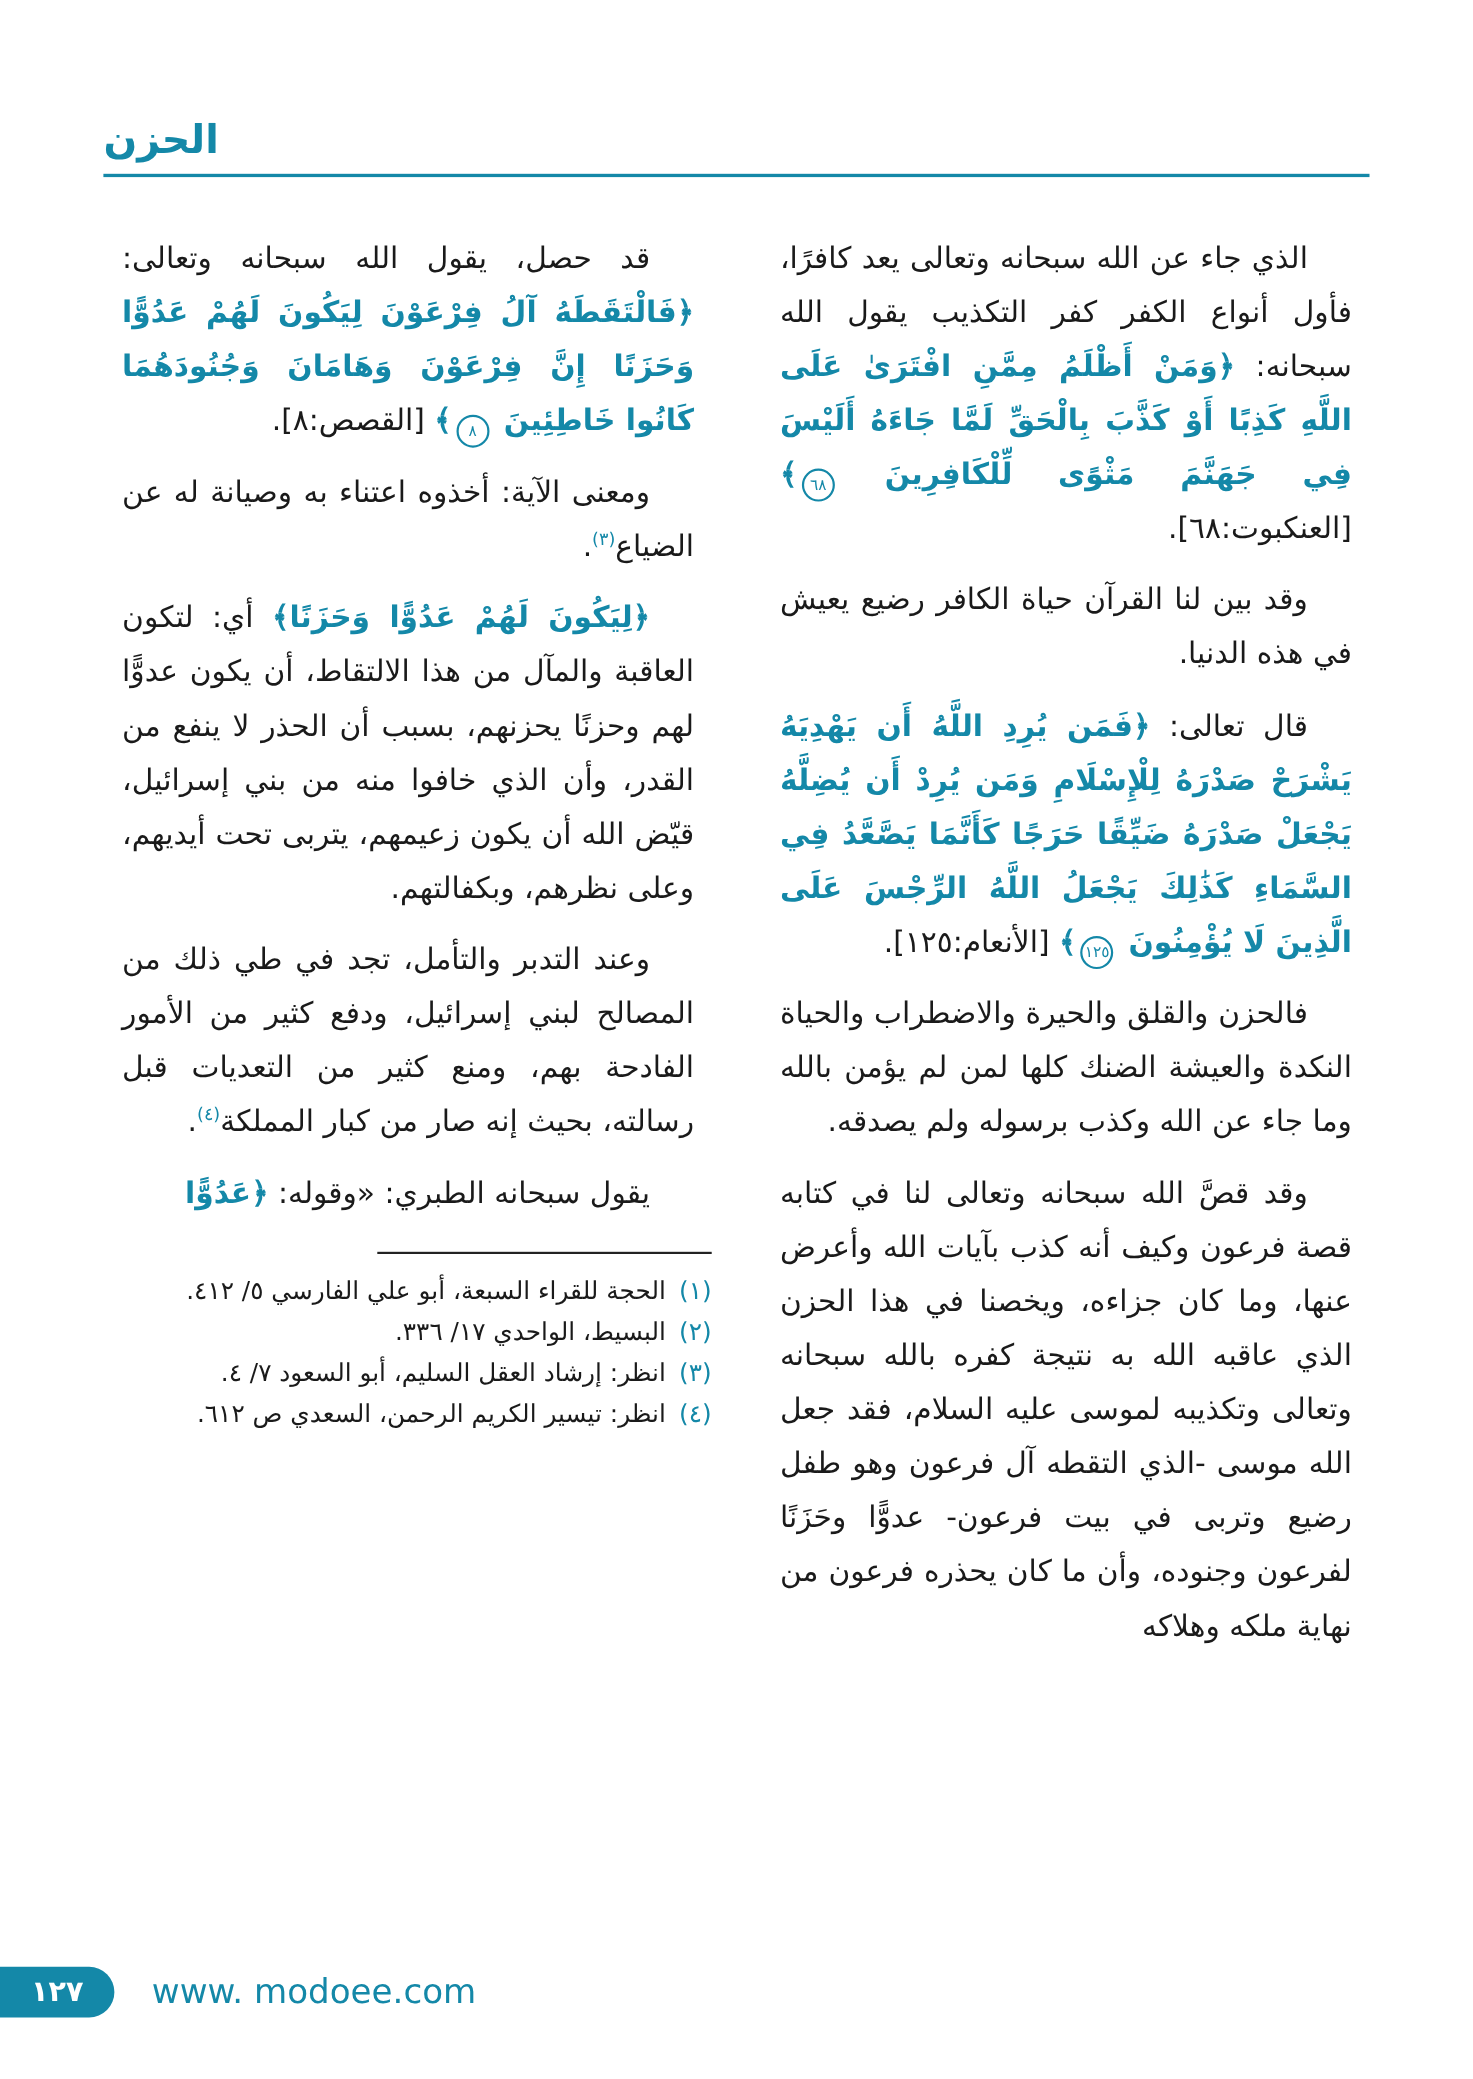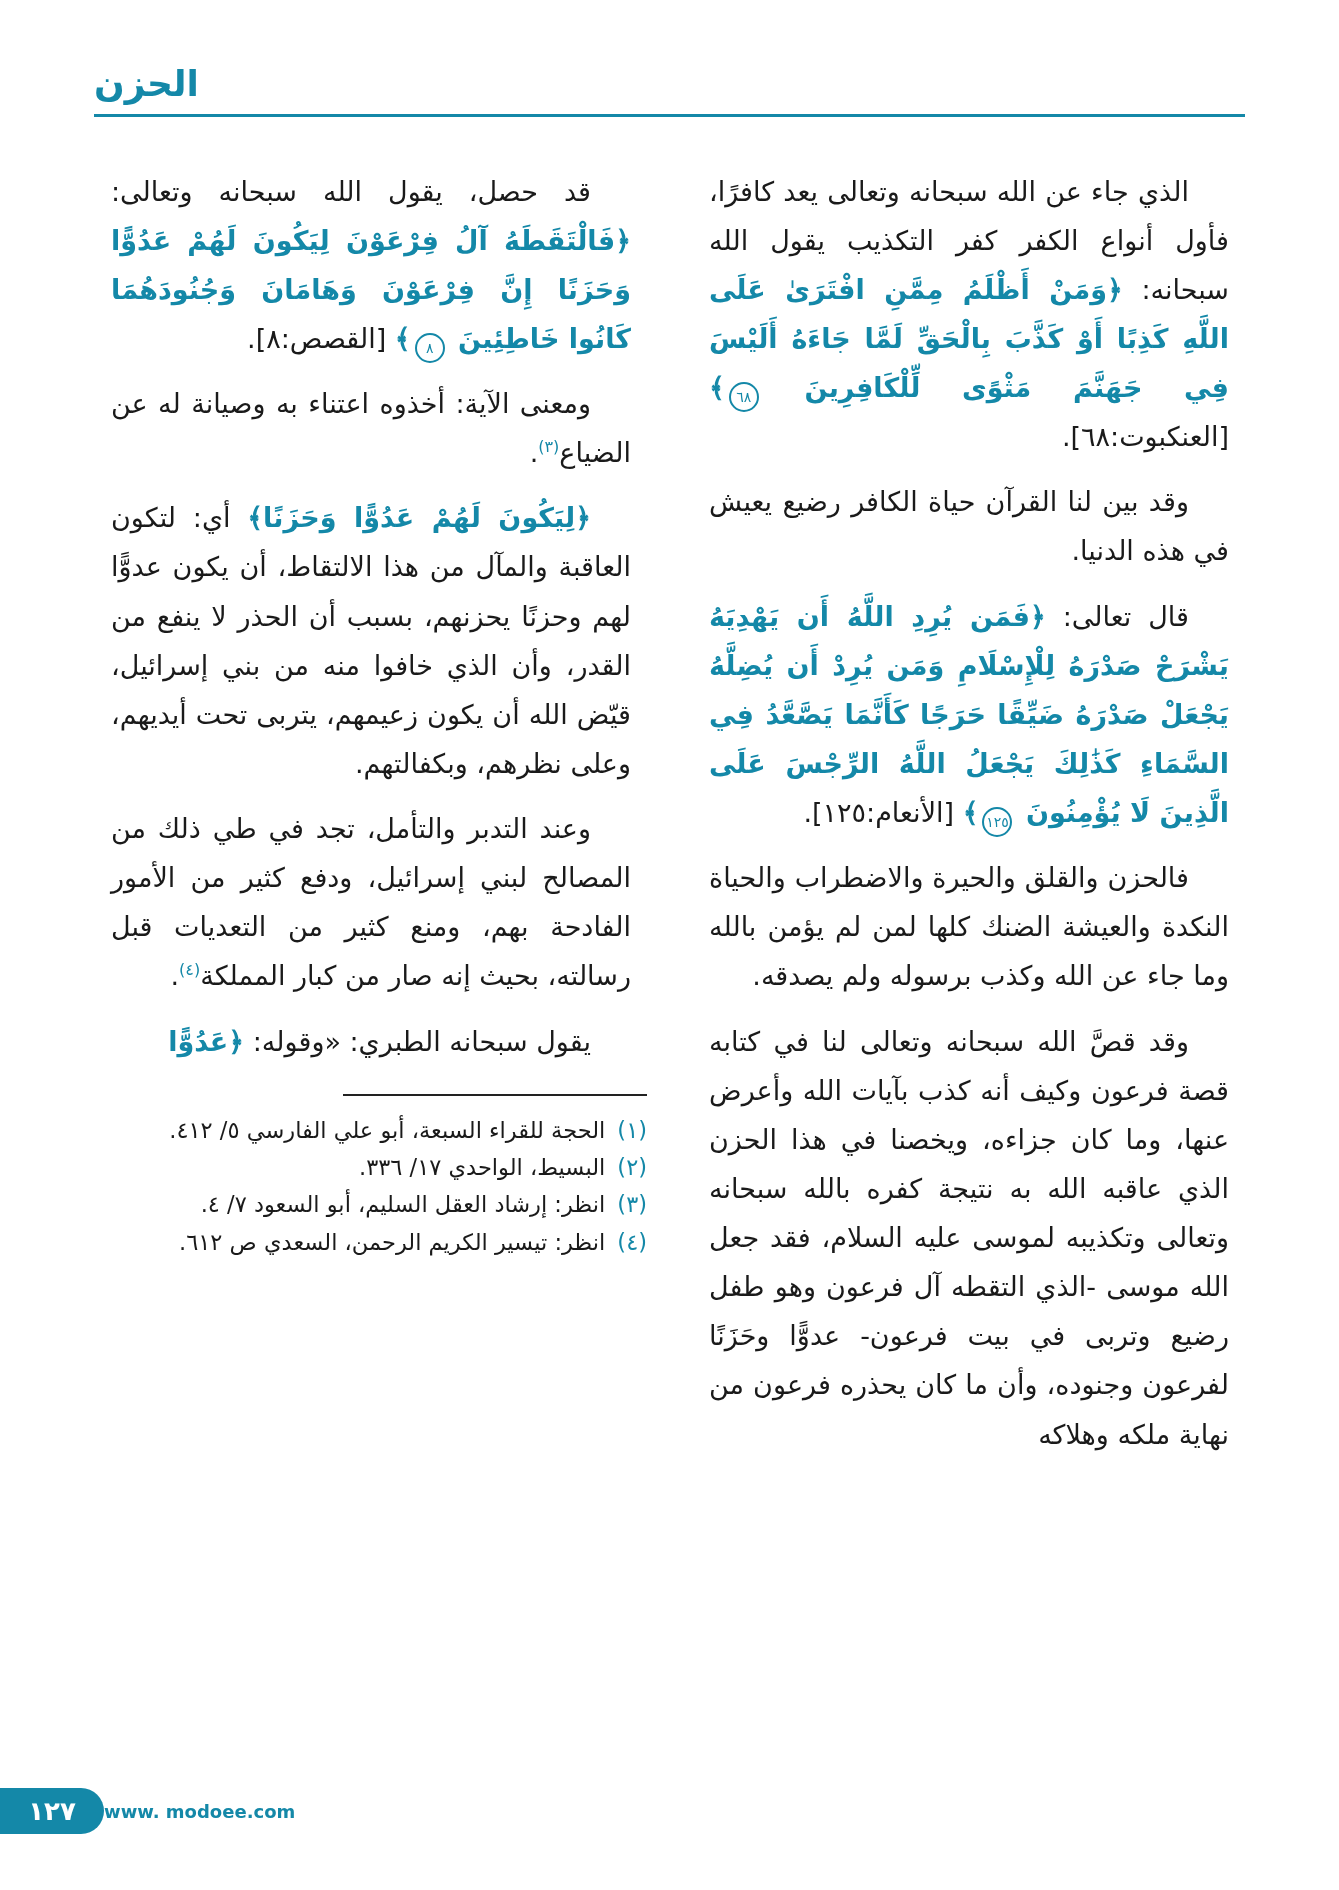--- a/index.html
+++ b/index.html
@@ -11,21 +11,21 @@
   body{
     width:1339px;height:1890px;
     background:#ffffff;
     font-family:"DejaVu Sans",sans-serif;
     direction:rtl;
     position:relative;
     overflow:hidden;
     color:var(--ink);
   }
   .page-inner{
-    padding:64px 94px 0 94px;
+    padding:108px 94px 0 94px;
   }
   
   .header-title{
     color:var(--accent);
     font-size:36px;
     font-weight:bold;
     text-align:left;           
     line-height:1.1;
     letter-spacing:1px;
   }
@@ -98,38 +98,39 @@
     text-align:justify;
     margin-left:44px;
   }
   
   .footer{
     position:absolute;
     left:0;
     bottom:56px;
     display:flex;
     align-items:center;
+    gap:34px;
     direction:ltr;
   }
   .page-pill{
     background:var(--accent);
     color:#ffffff;
     width:104px;
     height:46px;
     border-radius:0 24px 24px 0;
     display:flex;
     align-items:center;
     justify-content:center;
     font-size:26px;
     font-weight:bold;
   }
   .site{
     color:var(--accent);
-    font-size:18px;
-    font-weight:bold;
+    font-size:31px;
+    font-weight:normal;
   }
 </style>
 </head>
 <body>
 
 <div class="page-inner">
 
   <header>
     <div class="header-title">الحزن</div>
     <div class="header-rule"></div>

